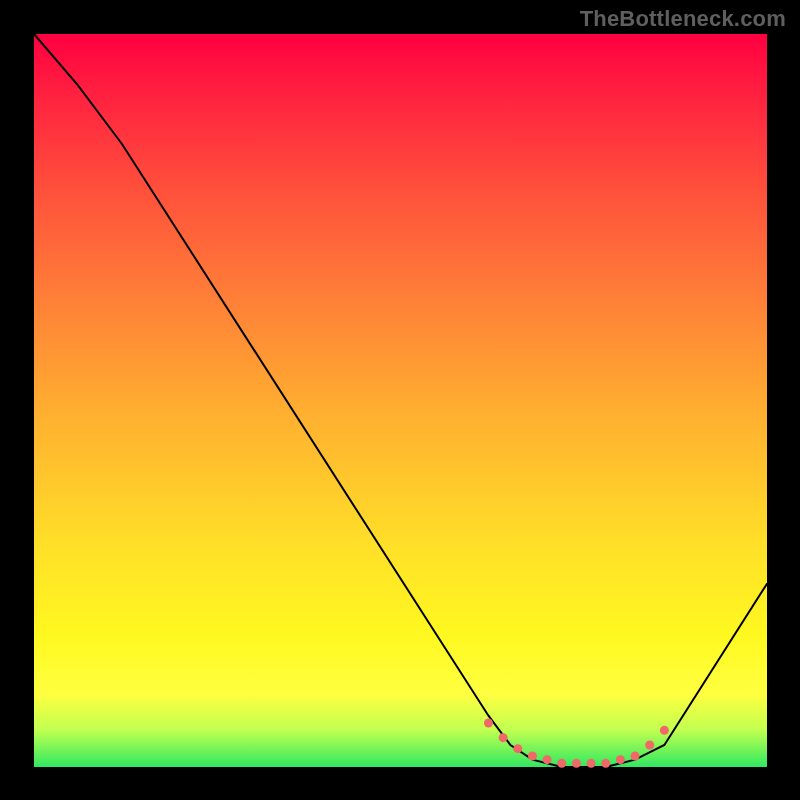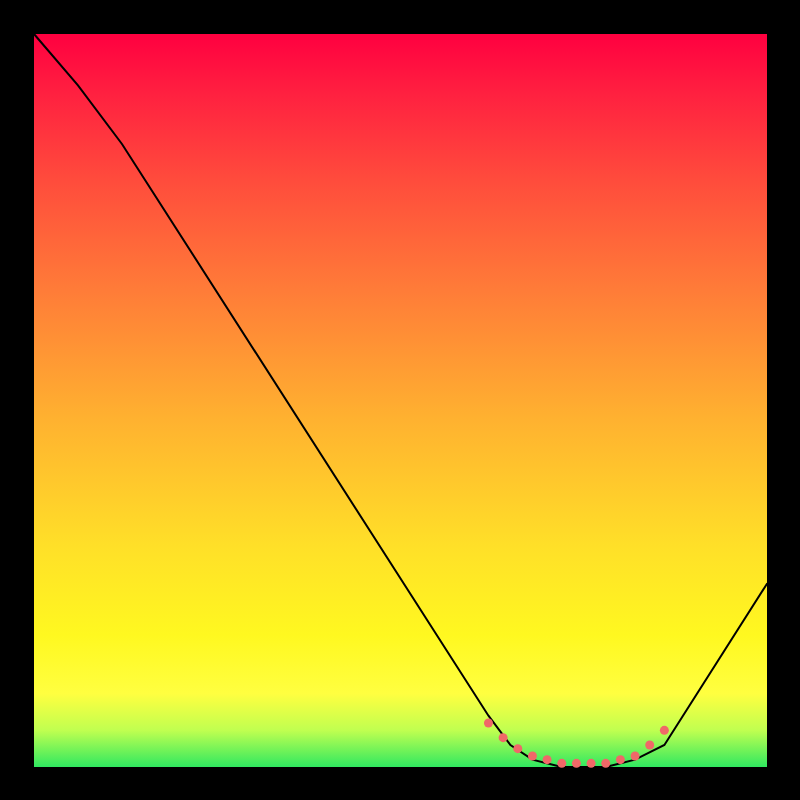--- a/index.html
+++ b/index.html
@@ -45,20 +45,21 @@
   svg.curve {
     position: absolute;
     left: 0; top: 0; width: 100%; height: 100%;
     overflow: visible;
   }
 </style>
 </head>
 <body>
 
 <div class="page">
+  <div class="watermark">TheBottleneck.com</div>
 
   <div class="plot-area">
     <div class="gradient-bg"></div>
     <svg class="curve" viewBox="0 0 733 733" preserveAspectRatio="none">
       <g>
         <path id="curve-path" fill="none" stroke="#000000" stroke-width="2" stroke-linecap="round" d="M0 0 L 43.98 51.309999999999945 L 87.96 109.95000000000005 L 454.46 681.69 L 476.45 711.01 L 498.44000000000005 725.67 L 527.76 733 L 571.74 733 L 601.06 725.67 L 630.38 711.01 L 733 549.75"></path>
       </g>
       <g id="markers">
           <circle cx="454.46" cy="689.02" r="4.5" fill="#f06868"></circle>
           <circle cx="469.12" cy="703.68" r="4.5" fill="#f06868"></circle>

